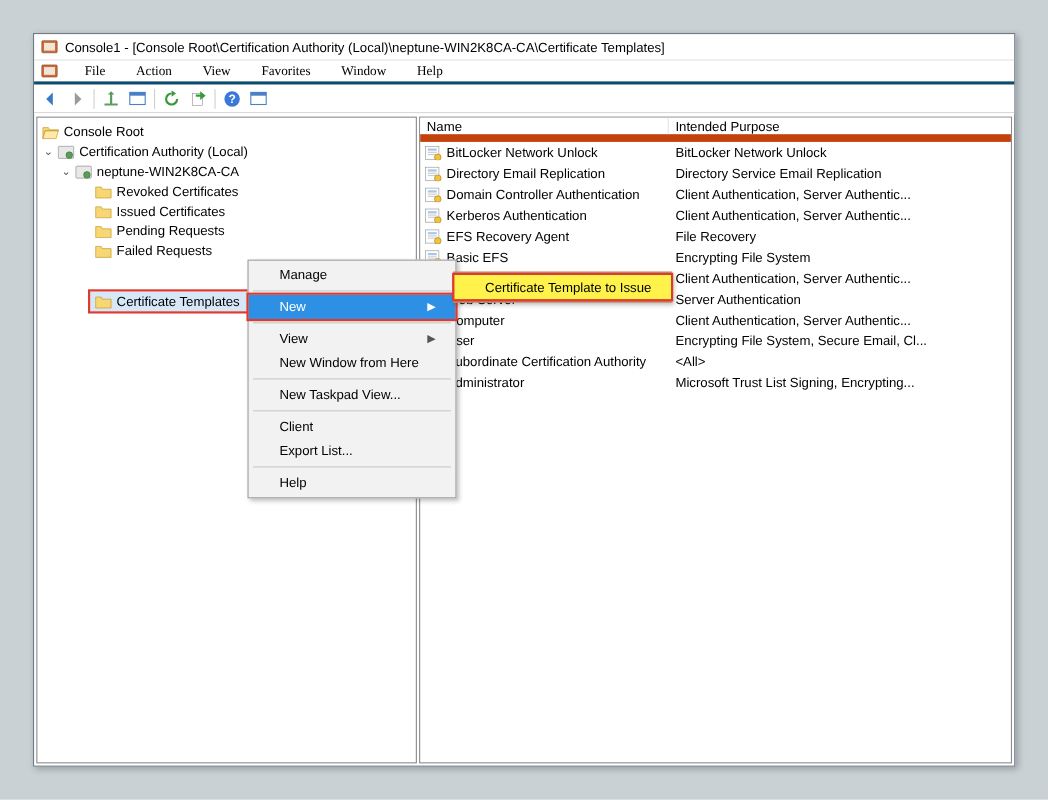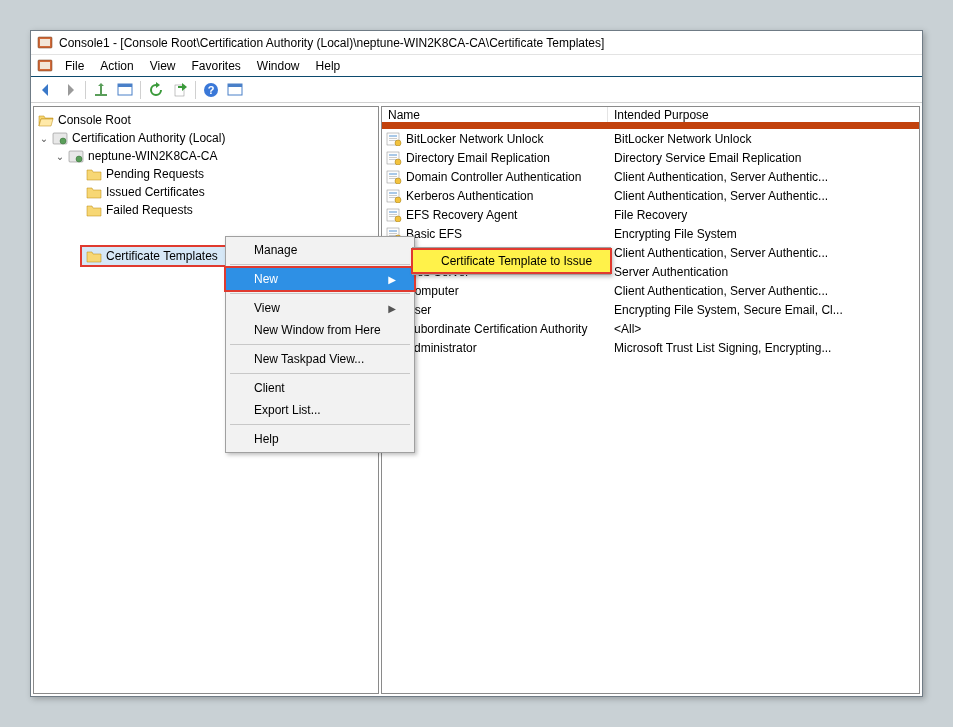--- a/index.html
+++ b/index.html
@@ -24,23 +24,24 @@
     display:flex; align-items:center;
     padding:4px 6px;
     gap:6px;
     border-bottom:1px solid #e3e3e3;
     height:24px;
   }
   .title-icon { width:16px; height:16px; }
   .menubar {
     display:flex; align-items:center;
     padding:0 6px;
-    gap:0;
-    border-bottom:1px solid #0c4a6e;
+    gap:12px;
+    border-bottom:3px solid #0c4a6e;
     height:22px;
+    font-family:Liberation Serif, serif;
   }
   .menubar .app-icon { width:16px; height:16px; margin-right:4px;}
   .menubar .menu-item { padding:2px 8px; }
   .toolbar {
     display:flex; align-items:center;
     padding:2px 4px;
     gap:2px;
     border-bottom:1px solid #d0d0d0;
     height:26px;
     background:#fff;
@@ -276,28 +277,35 @@
         <svg class="ca-icon">
             <use href="#ic-ca"></use>
           </svg>
         <span class="label">neptune-WIN2K8CA-CA</span>
       </div>
       <div class="tree-row">
         <span class="indent" style="width:50px"></span>
         <svg class="folder-icon">
             <use href="#ic-folder"></use>
           </svg>
+        <span class="label">Revoked Certificates</span>
+      </div>
+      <div class="tree-row">
+        <span class="indent" style="width:50px"></span>
+        <svg class="folder-icon">
+            <use href="#ic-folder"></use>
+          </svg>
+        <span class="label">Issued Certificates</span>
+      </div>
+      <div class="tree-row">
+        <span class="indent" style="width:50px"></span>
+        <svg class="folder-icon">
+            <use href="#ic-folder"></use>
+          </svg>
         <span class="label">Pending Requests</span>
-      </div>
-      <div class="tree-row">
-        <span class="indent" style="width:50px"></span>
-        <svg class="folder-icon">
-            <use href="#ic-folder"></use>
-          </svg>
-        <span class="label">Issued Certificates</span>
       </div>
       <div class="tree-row">
         <span class="indent" style="width:50px"></span>
         <svg class="folder-icon">
             <use href="#ic-folder"></use>
           </svg>
         <span class="label">Failed Requests</span>
       </div>
       <div class="tree-row selected-tree" style="margin-left:46px; width:148px;margin-top:28px;">
         <span class="indent" style="width:4px"></span>

